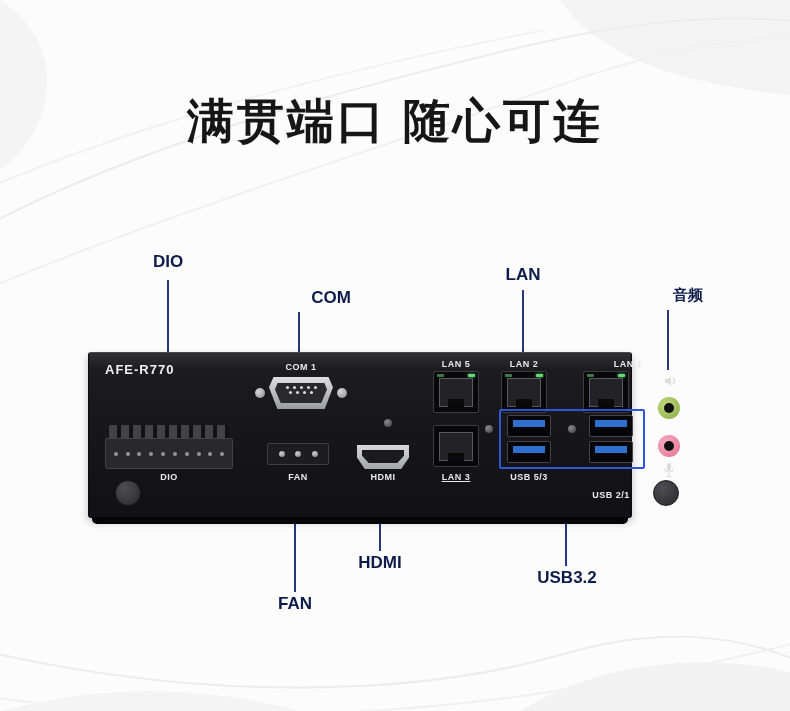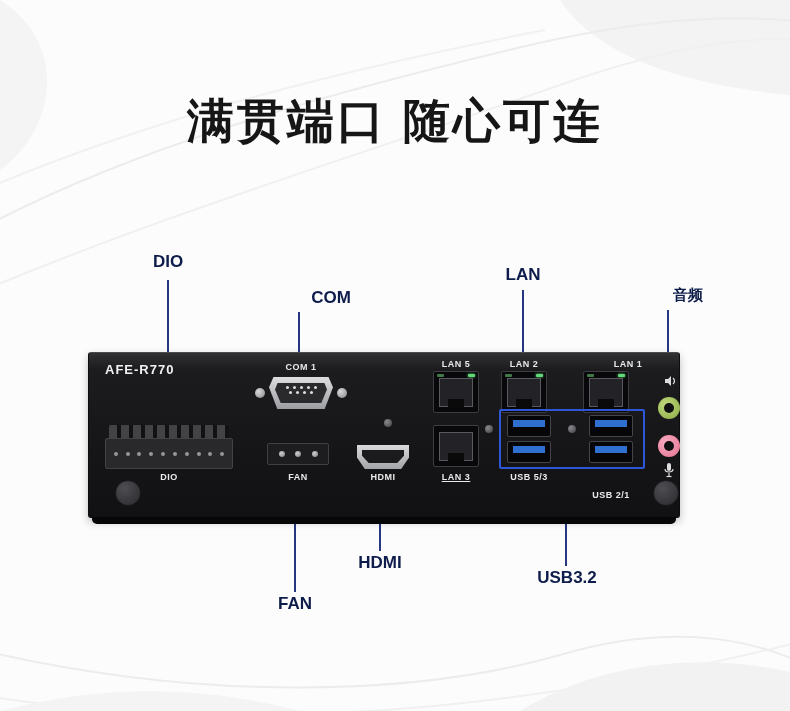--- a/index.html
+++ b/index.html
@@ -25,21 +25,21 @@
   .leader{ position:absolute; width:2px; background:#25387f; }
   .ln-dio{ left:167px; top:280px; height:150px; }
   .ln-com{ left:298px; top:312px; height:62px; }
   .ln-lan{ left:522px; top:290px; height:77px; }
   .ln-audio{ left:667px; top:310px; height:60px; }
   .ln-hdmi{ left:379px; top:480px; height:71px; }
   .ln-fan{ left:294px; top:478px; height:114px; }
   .ln-usb{ left:565px; top:470px; height:96px; }
 
   
-  .panel{ position:absolute; left:88px; top:352px; width:592px; height:166px;
+  .panel{ position:absolute; left:88px; top:352px; width:544px; height:166px;
     background:linear-gradient(180deg,#313134 0%,#1c1c1f 10%,#161618 55%,#111113 100%);
     border:1px solid #0c0c0d; border-top:1px solid #4a4a4e; border-radius:3px;
     box-shadow:0 4px 8px rgba(0,0,0,0.25); }
   .panel-lip{ position:absolute; left:3px; right:3px; bottom:-7px; height:7px;
     background:#060607; border-radius:0 0 5px 5px; }
 
   .model{ position:absolute; left:16px; top:9px; color:#f0f0f0; font-size:13px;
     font-weight:700; letter-spacing:1px; }
 
   .plabel{ position:absolute; transform:translateX(-50%); color:#e9e9e9; font-size:9px;

